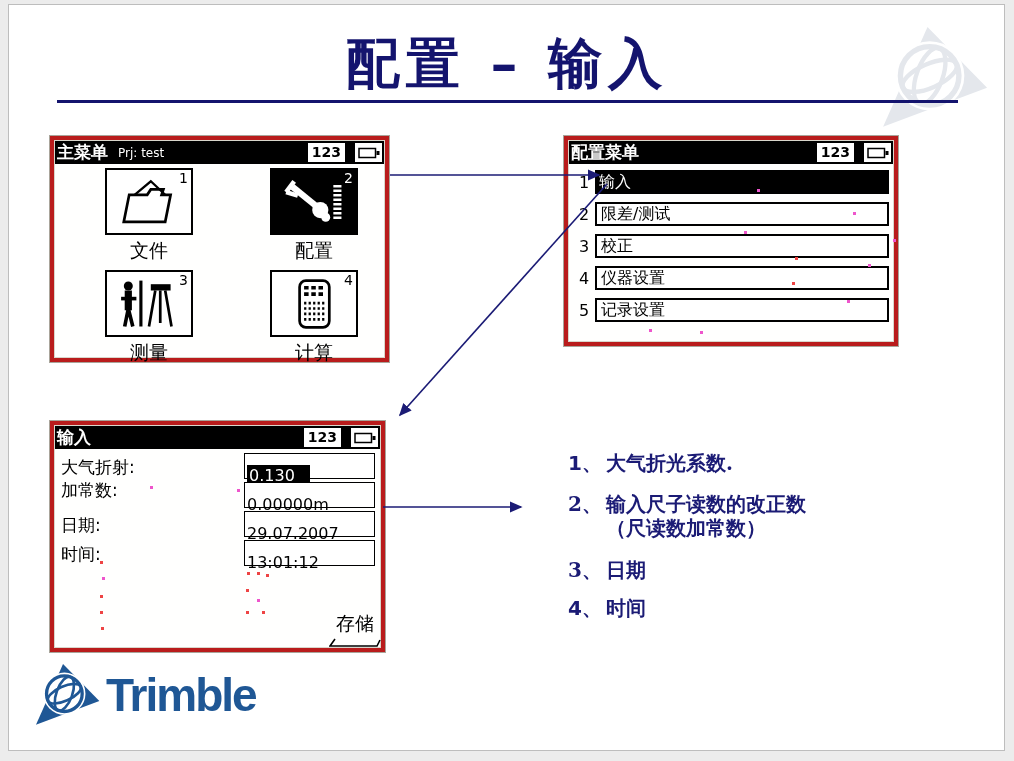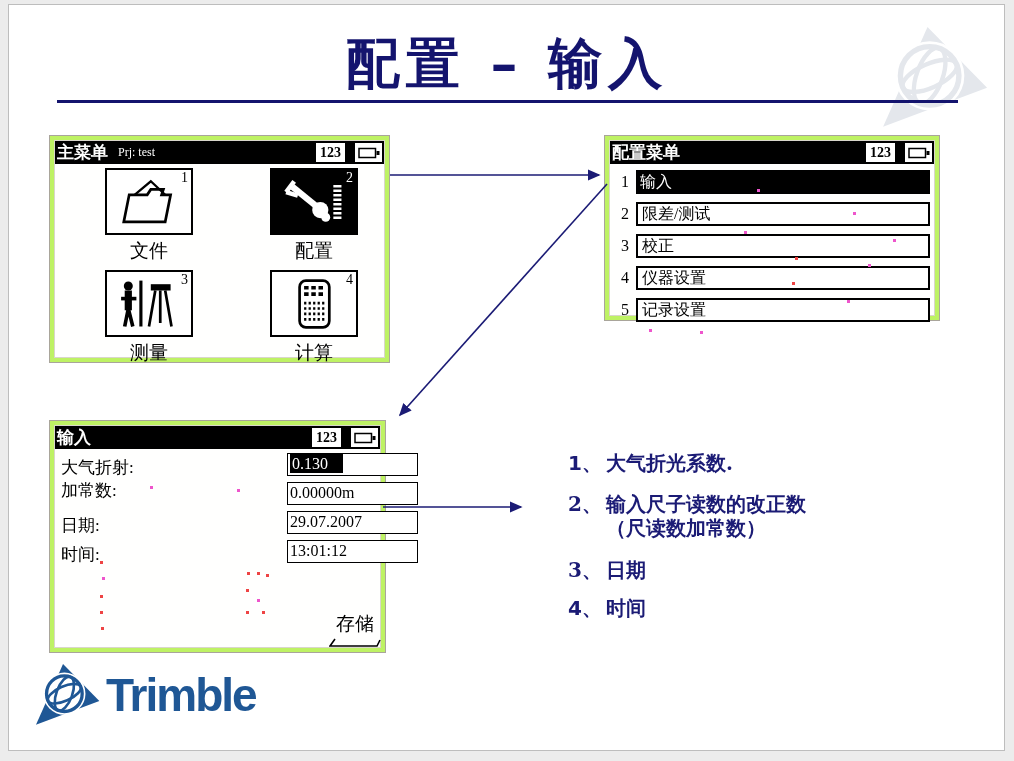--- a/index.html
+++ b/index.html
@@ -24,24 +24,23 @@
   }
   .title-rule {
     position:absolute; left:57px; top:100px; width:901px; height:3px;
     background:#14146e;
   }
   
   .watermark { position:absolute; left:874px; top:26px; width:120px; height:104px; color:#e4e7ec; }
   
   .screen {
     position:absolute;
-    background:#bef264;
+    background:#b91c1c;
     border:1px solid #a9a59b;
     padding:4px;
-    font-family:Liberation Serif, serif;
   }
   .screen-inner {
     position:relative; width:100%; height:100%;
     background:#fffffe; border:1px solid #d9d6cb;
   }
   .titlebar {
     position:absolute; left:0; top:0; right:0; height:23px;
     background:#000; color:#fff;
     display:flex; align-items:center; gap:10px; padding:0 2px;
   }
@@ -74,23 +73,22 @@
     flex:1; height:24px; border:2px solid #000; background:#fff;
     font-size:16px; line-height:20px; padding:0 4px; color:#000;
     white-space:nowrap; overflow:hidden;
   }
   .menubox.sel { border:none; background:#000; color:#fff; line-height:24px; }
   
   .fieldlabel { position:absolute; left:6px; font-size:17px; color:#000; white-space:nowrap; }
   .fieldbox {
     position:absolute; left:189px; width:131px; height:23px;
     border:1.5px solid #000; background:#fff;
-    font-size:16px; line-height:20px; padding:0 2px; color:#000;
+    font-size:16px; line-height:20px; padding:12px 2px; color:#000;
     white-space:nowrap;
-    margin-left:43px;
   }
   .inv { background:#000; color:#fff; padding:1px 15px 1px 2px; }
   .softkey { position:absolute; left:274px; top:185px; width:52px; text-align:center; font-size:19px; color:#000; }
   .softkey svg { display:block; margin:1px auto 0; }
   
   .arrows { position:absolute; left:0; top:0; width:1014px; height:761px; pointer-events:none; }
   
   .note {
     position:absolute; left:568px; display:flex;
     font-family:"DejaVu Serif", serif; font-weight:bold;
@@ -208,21 +206,21 @@
           <line x1="29" y1="34" x2="52" y2="34" stroke="#000" stroke-width="3" stroke-dasharray="2.5 2.5"></line>
           <line x1="29" y1="40" x2="52" y2="40" stroke="#000" stroke-width="3" stroke-dasharray="2.5 2.5"></line>
           <line x1="29" y1="46" x2="52" y2="46" stroke="#000" stroke-width="3" stroke-dasharray="2.5 2.5"></line>
         </svg>
       </div>
       <div class="celllabel">计算</div>
     </div>
   </div>
 </div>
 
-<div class="screen" style="left:604px;top:135px;width:336px;height:186px">
+<div class="screen" style="left:563px;top:135px;width:336px;height:212px">
   <div class="screen-inner">
     <div class="titlebar">
       <span class="t">配置菜单</span>
       <span class="spacer"></span>
       <span class="badge123">123</span>
       <span class="batt">
         <svg class="icon" width="22" height="12" viewBox="0 0 22 12">
             <use href="#batticon"></use>
           </svg>
       </span>

